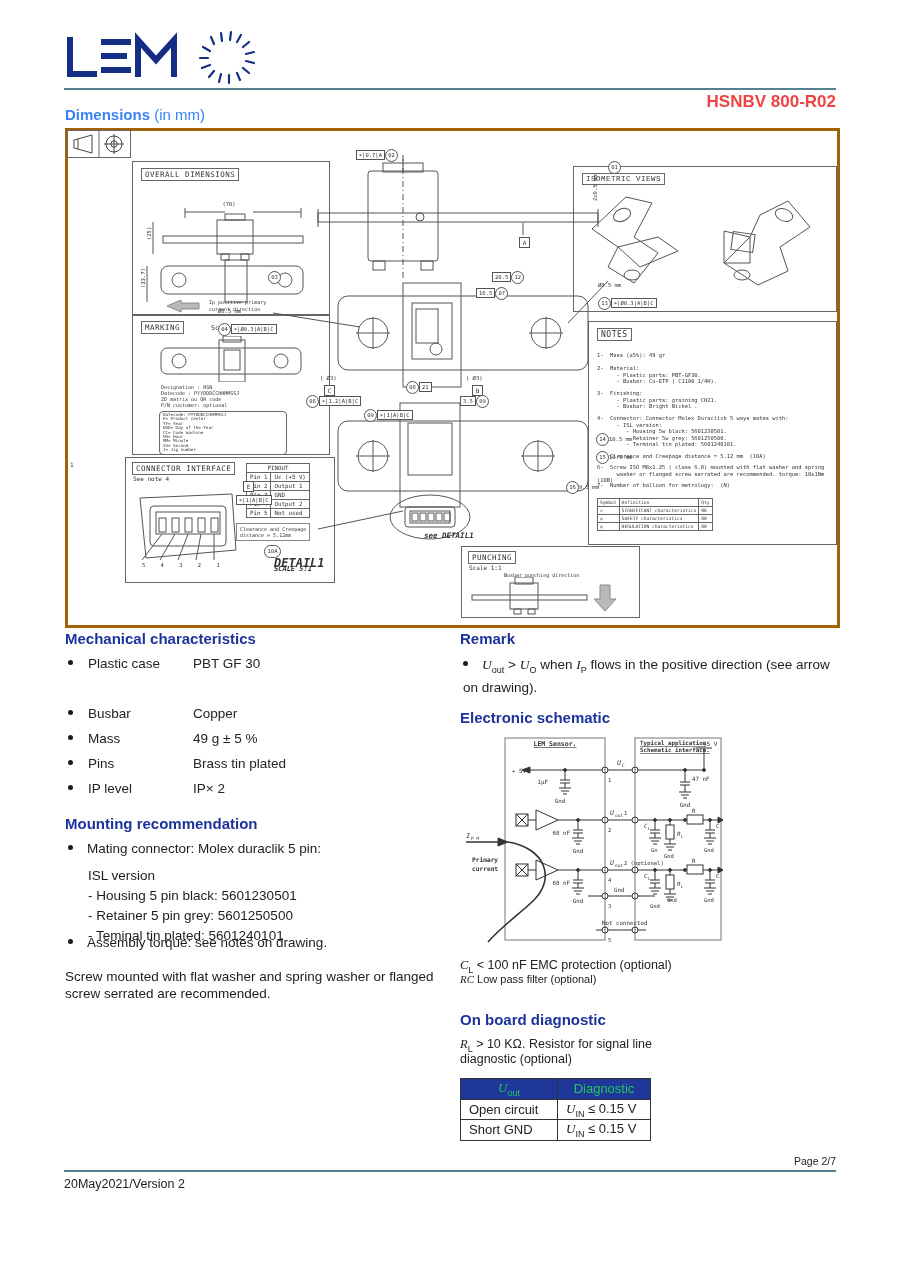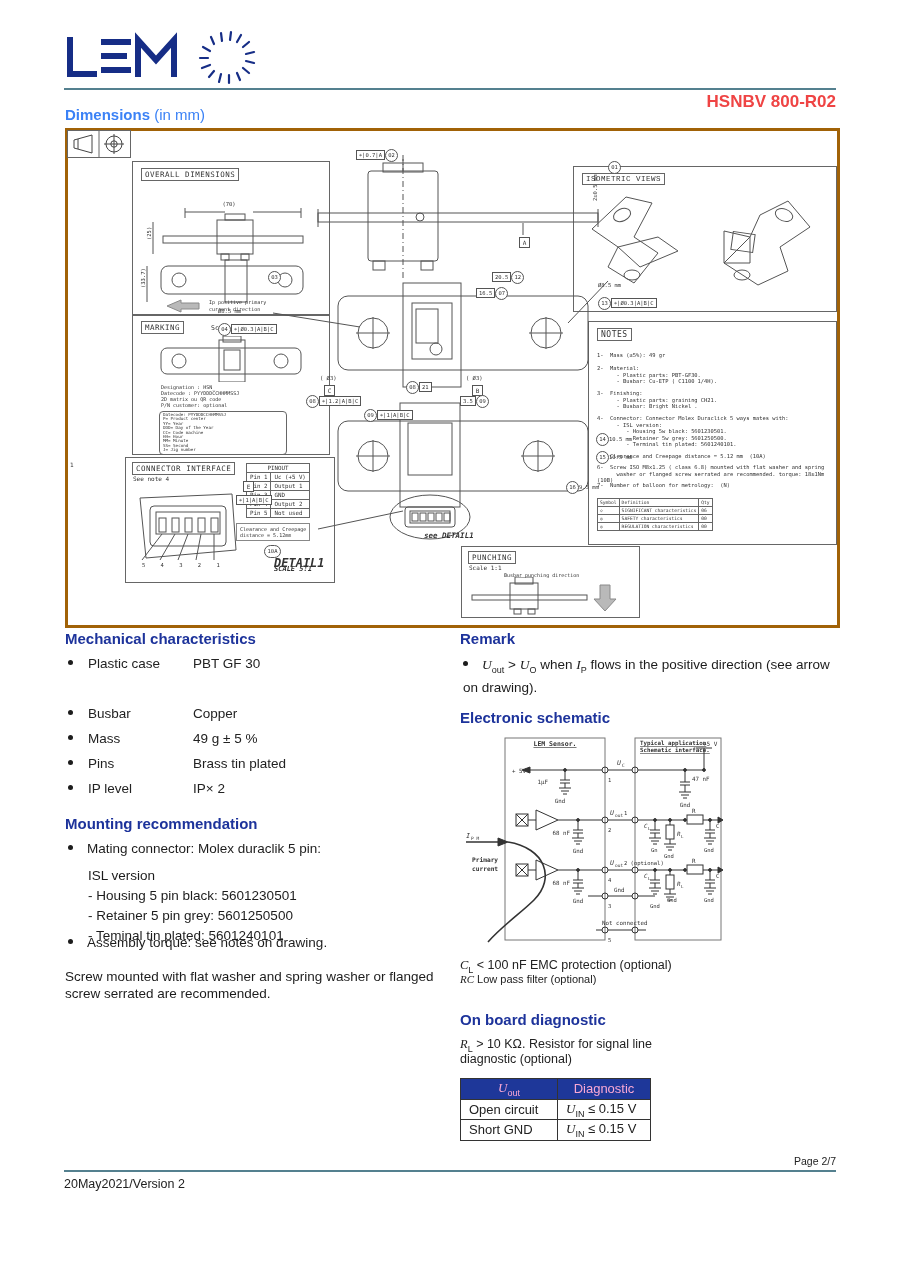--- a/index.html
+++ b/index.html
@@ -35,21 +35,21 @@
   .body13{font-size:13.5px;color:#1c1c1c;}
   .dot{display:inline-block;width:5px;height:5px;border-radius:50%;background:#1c1c1c;vertical-align:3px;margin-right:14px;}
   .mrow{position:absolute;font-size:13.5px;}
   .mlab{position:absolute;left:20px;}
   .mval{position:absolute;left:125px;}
   sub.sm{font-size:9px;}
   .ital{font-style:italic;font-family:"Liberation Serif",serif;}
   
   .dtab{border-collapse:collapse;font-size:13px;}
   .dtab td,.dtab th{border:1px solid #333;padding:1px 8px;height:17px;}
-  .dtab th{background:#1e3799;color:#f9a8d4;font-weight:normal;}
+  .dtab th{background:#1e3799;color:#22c55e;font-weight:normal;}
   .footrule{position:absolute;left:64px;top:1170px;width:772px;height:2px;background:#54808f;}
   svg text{font-family:"DejaVu Sans Mono",monospace;fill:#333;}
 </style>
 </head>
 <body>
 
 <div class="page">
 
   <div class="abs" style="left:62px;top:30px;width:220px;height:58px;">
     <span class="sr">LEM</span>

